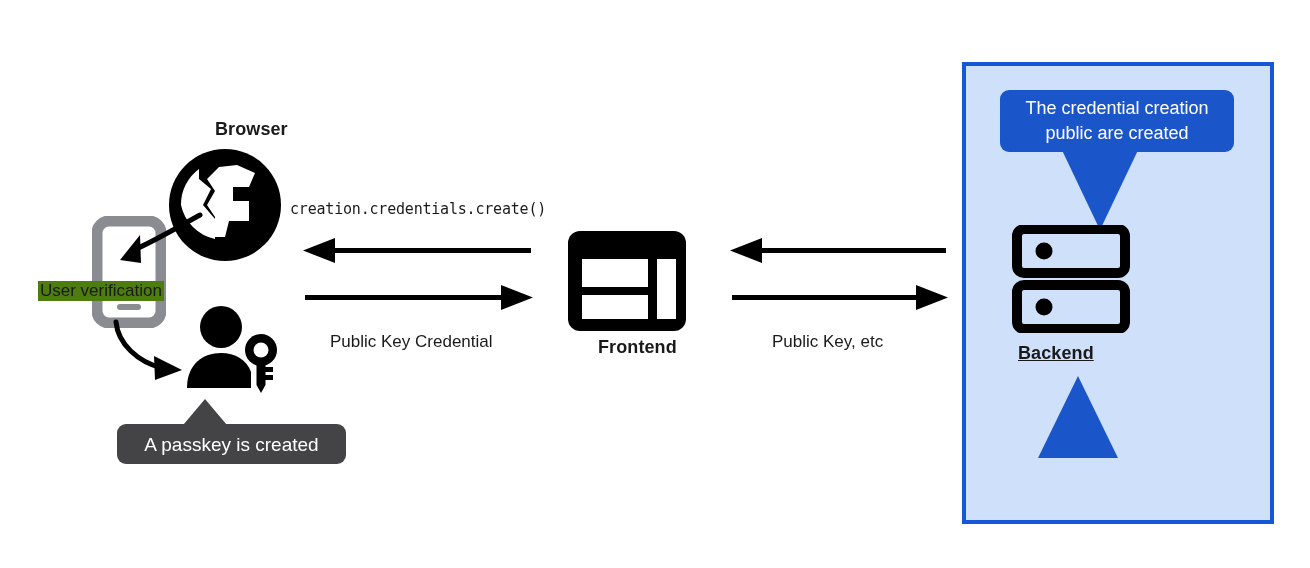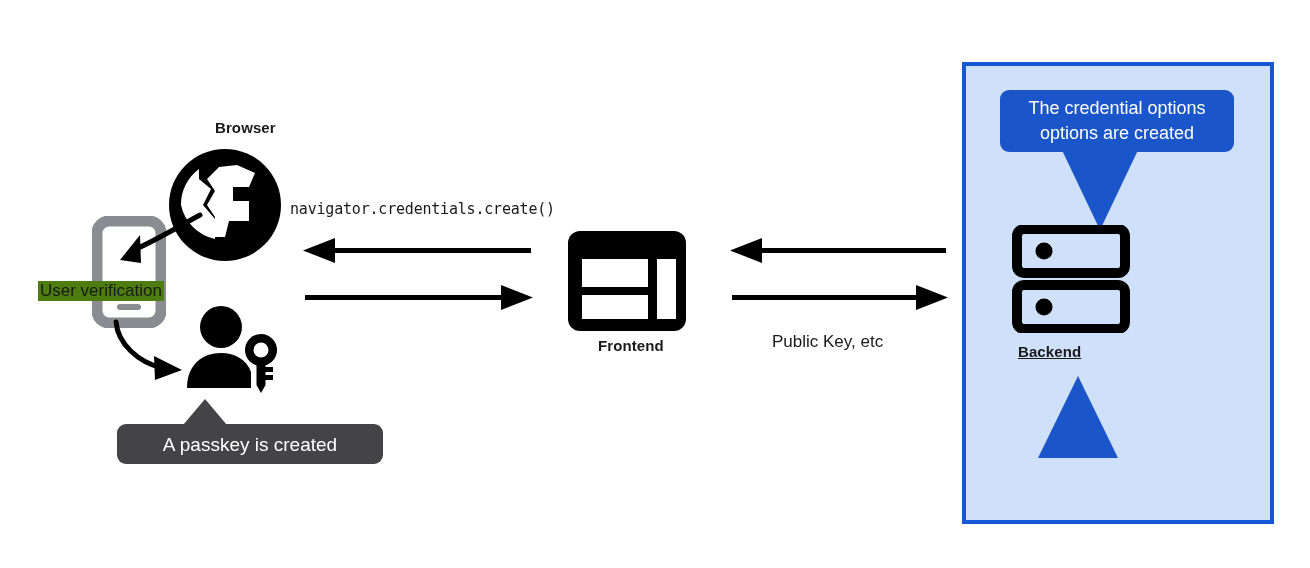--- a/index.html
+++ b/index.html
@@ -26,21 +26,21 @@
   
   .lbl {
     position: absolute;
     color: #1a1a1a;
     font-size: 16px;
     line-height: 1.2;
     white-space: nowrap;
   }
   .lbl-bold {
     font-weight: bold;
-    font-size: 15px;
+    font-size: 18px;
     letter-spacing: .1px;
     padding-left: 22px;
   }
   .mono {
     font-family: "DejaVu Sans Mono", "Liberation Mono", monospace;
     font-size: 15px;
     letter-spacing: -0.2px;
   }
 
   
@@ -81,21 +81,21 @@
 <body>
 
 <div id="stage">
 
   <div id="backend-panel"></div>
 
   <svg class="tip-tail" style="left:1060px; top:146px; width:80px; height:84px; overflow:visible;" viewBox="0 0 80 84">
     <polygon points="0,0 80,0 40,84" fill="#1a56c9"></polygon>
   </svg>
   <div class="tooltip blue" style="left:1000px; top:90px; width:234px; height:62px;">
-    <span>The credential options options are created</span>
+    <span>The credential creation public are created</span>
   </div>
 
   <div class="icon-wrap" style="left:1012px; top:225px; width:118px; height:108px;">
     <svg width="118" height="108" viewBox="0 0 118 108">
       <rect x="5" y="4" width="108" height="44" rx="7" ry="7" fill="none" stroke="#000000" stroke-width="10"></rect>
       <circle cx="32" cy="26" r="8.5" fill="#000000"></circle>
       <rect x="5" y="60" width="108" height="44" rx="7" ry="7" fill="none" stroke="#000000" stroke-width="10"></rect>
       <circle cx="32" cy="82" r="8.5" fill="#000000"></circle>
     </svg>
   </div>
@@ -156,46 +156,47 @@
       <rect x="82" y="61" width="8" height="5" fill="#000000"></rect>
       <rect x="82" y="69" width="8" height="5" fill="#000000"></rect>
 
       <polygon points="73.5,79 82.5,79 78,87" fill="#000000"></polygon>
     </svg>
   </div>
 
   <svg class="tip-tail" style="left:178px; top:399px; width:54px; height:32px; overflow:visible;" viewBox="0 0 54 32">
     <polygon points="27,0 54,32 0,32" fill="#444446"></polygon>
   </svg>
-  <div class="tooltip dark" style="left:117px; top:424px; width:266px; height:40px;">
+  <div class="tooltip dark" style="left:117px; top:424px; width:229px; height:40px;">
     <span>A passkey is created</span>
   </div>
 
   <div class="icon-wrap" style="left:566px; top:229px; width:122px; height:104px;">
     <svg width="122" height="104" viewBox="0 0 122 104">
       <rect x="2" y="2" width="118" height="100" rx="12" ry="12" fill="#000000"></rect>
       <rect x="16" y="30" width="66" height="28" fill="#ffffff"></rect>
       <rect x="16" y="66" width="66" height="24" fill="#ffffff"></rect>
       <rect x="91" y="30" width="19" height="60" fill="#ffffff"></rect>
     </svg>
   </div>
   <div class="lbl lbl-bold" style="left:576px; top:337px;">Frontend</div>
 
-  <div class="lbl mono" style="left:290px; top:200px;">navigator.credentials.create()</div>
+  <div class="lbl mono" style="left:290px; top:200px;">creation.credentials.create()</div>
 
   <svg class="abs" style="left:303px; top:238px; width:228px; height:26px; overflow:visible;">
     <rect x="26" y="10" width="202" height="5" fill="#000000"></rect>
     <polygon points="32,0 32,25 0,12.5" fill="#000000"></polygon>
   </svg>
 
   <svg class="abs" style="left:305px; top:285px; width:228px; height:26px; overflow:visible;">
     <rect x="0" y="10" width="202" height="5" fill="#000000"></rect>
     <polygon points="196,0 196,25 228,12.5" fill="#000000"></polygon>
   </svg>
 
+  <div class="lbl" style="left:330px; top:332px; font-size:17px;">Public Key Credential</div>
 
 
   <svg class="abs" style="left:730px; top:238px; width:216px; height:26px; overflow:visible;">
     <rect x="26" y="10" width="190" height="5" fill="#000000"></rect>
     <polygon points="32,0 32,25 0,12.5" fill="#000000"></polygon>
   </svg>
 
   <svg class="abs" style="left:732px; top:285px; width:216px; height:26px; overflow:visible;">
     <rect x="0" y="10" width="190" height="5" fill="#000000"></rect>
     <polygon points="184,0 184,25 216,12.5" fill="#000000"></polygon>

